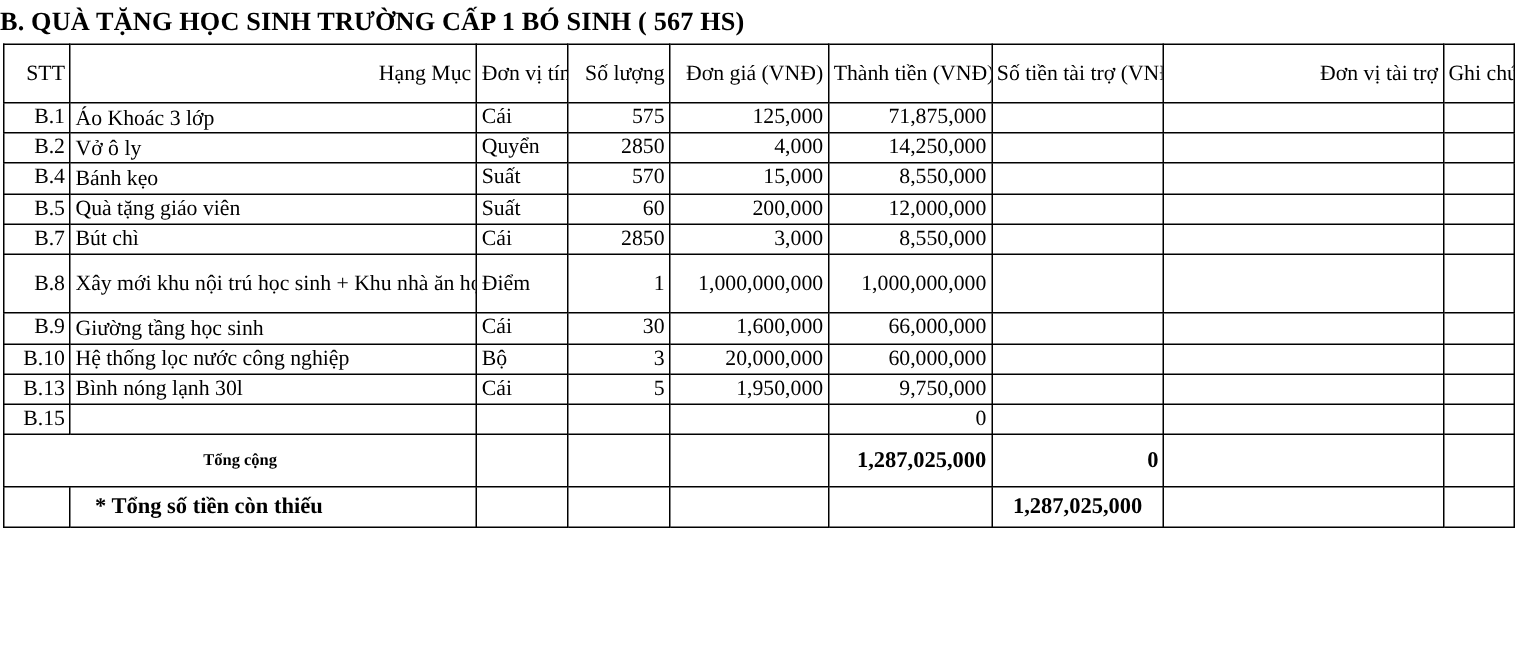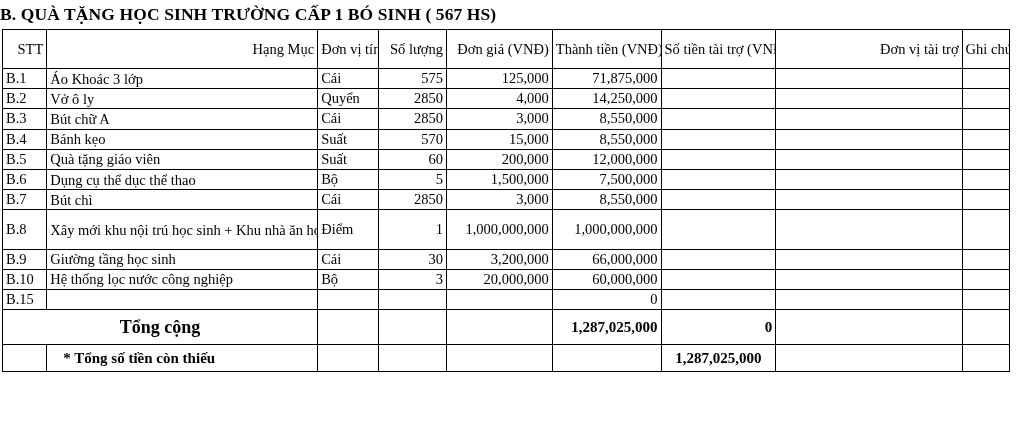--- a/index.html
+++ b/index.html
@@ -61,21 +61,21 @@
     height: 38px;
     white-space: normal;
   }
   tbody tr.data-row > td {
     height: 19.2px;
   }
   tbody tr.data-row-tall > td {
     height: 38.4px;
   }
   td.c-stt {
-    text-align: left;
+    text-align: right;
     font-weight: bold;
     font-size: 14.5px;
   }
   td.c-item {
     text-align: left;
     white-space: normal;
     line-height: 18px;
     padding-left: 5px;
   }
   td.c-unit {
@@ -88,21 +88,21 @@
   }
   td.c-donor, td.c-note {
     text-align: left;
   }
   tr.total-row > td {
     height: 34px;
     font-weight: bold;
   }
   tr.total-row td.total-label {
     text-align: center;
-    font-size: 18px;
+    font-size: 11px;
   }
   tr.total-row td.c-amount,
   tr.total-row td.c-fund {
     font-weight: bold;
     font-size: 15px;
   }
   tr.remain-row > td {
     height: 26px;
     font-weight: bold;
   }
@@ -176,59 +176,37 @@
             <td class="c-item">Vở ô ly</td>
             <td class="c-unit">Quyển</td>
             <td class="c-qty">2850</td>
             <td class="c-price">4,000</td>
             <td class="c-amount">14,250,000</td>
             <td class="c-fund"></td>
             <td class="c-donor"></td>
             <td class="c-note"></td>
           </tr>
           <tr class="data-row">
-            <td class="c-stt">B.3</td>
-            <td class="c-item">Bút chữ A</td>
-            <td class="c-unit">Cái</td>
-            <td class="c-qty">2850</td>
-            <td class="c-price">3,000</td>
-            <td class="c-amount">8,550,000</td>
-            <td class="c-fund"></td>
-            <td class="c-donor"></td>
-            <td class="c-note"></td>
-          </tr>
-          <tr class="data-row">
             <td class="c-stt">B.4</td>
             <td class="c-item">Bánh kẹo</td>
             <td class="c-unit">Suất</td>
             <td class="c-qty">570</td>
             <td class="c-price">15,000</td>
             <td class="c-amount">8,550,000</td>
             <td class="c-fund"></td>
             <td class="c-donor"></td>
             <td class="c-note"></td>
           </tr>
           <tr class="data-row">
             <td class="c-stt">B.5</td>
             <td class="c-item">Quà tặng giáo viên</td>
             <td class="c-unit">Suất</td>
             <td class="c-qty">60</td>
             <td class="c-price">200,000</td>
             <td class="c-amount">12,000,000</td>
-            <td class="c-fund"></td>
-            <td class="c-donor"></td>
-            <td class="c-note"></td>
-          </tr>
-          <tr class="data-row">
-            <td class="c-stt">B.6</td>
-            <td class="c-item">Dụng cụ thể dục thể thao</td>
-            <td class="c-unit">Bộ</td>
-            <td class="c-qty">5</td>
-            <td class="c-price">1,500,000</td>
-            <td class="c-amount">7,500,000</td>
             <td class="c-fund"></td>
             <td class="c-donor"></td>
             <td class="c-note"></td>
           </tr>
           <tr class="data-row">
             <td class="c-stt">B.7</td>
             <td class="c-item">Bút chì</td>
             <td class="c-unit">Cái</td>
             <td class="c-qty">2850</td>
             <td class="c-price">3,000</td>
@@ -246,33 +224,44 @@
             <td class="c-amount">1,000,000,000</td>
             <td class="c-fund"></td>
             <td class="c-donor"></td>
             <td class="c-note"></td>
           </tr>
           <tr class="data-row">
             <td class="c-stt">B.9</td>
             <td class="c-item">Giường tầng học sinh</td>
             <td class="c-unit">Cái</td>
             <td class="c-qty">30</td>
-            <td class="c-price">3,200,000</td>
+            <td class="c-price">1,600,000</td>
             <td class="c-amount">66,000,000</td>
             <td class="c-fund"></td>
             <td class="c-donor"></td>
             <td class="c-note"></td>
           </tr>
           <tr class="data-row">
             <td class="c-stt">B.10</td>
             <td class="c-item">Hệ thống lọc nước công nghiệp</td>
             <td class="c-unit">Bộ</td>
             <td class="c-qty">3</td>
             <td class="c-price">20,000,000</td>
             <td class="c-amount">60,000,000</td>
+            <td class="c-fund"></td>
+            <td class="c-donor"></td>
+            <td class="c-note"></td>
+          </tr>
+          <tr class="data-row">
+            <td class="c-stt">B.13</td>
+            <td class="c-item">Bình nóng lạnh 30l</td>
+            <td class="c-unit">Cái</td>
+            <td class="c-qty">5</td>
+            <td class="c-price">1,950,000</td>
+            <td class="c-amount">9,750,000</td>
             <td class="c-fund"></td>
             <td class="c-donor"></td>
             <td class="c-note"></td>
           </tr>
           <tr class="data-row">
             <td class="c-stt">B.15</td>
             <td class="c-item"></td>
             <td class="c-unit"></td>
             <td class="c-qty"></td>
             <td class="c-price"></td>

